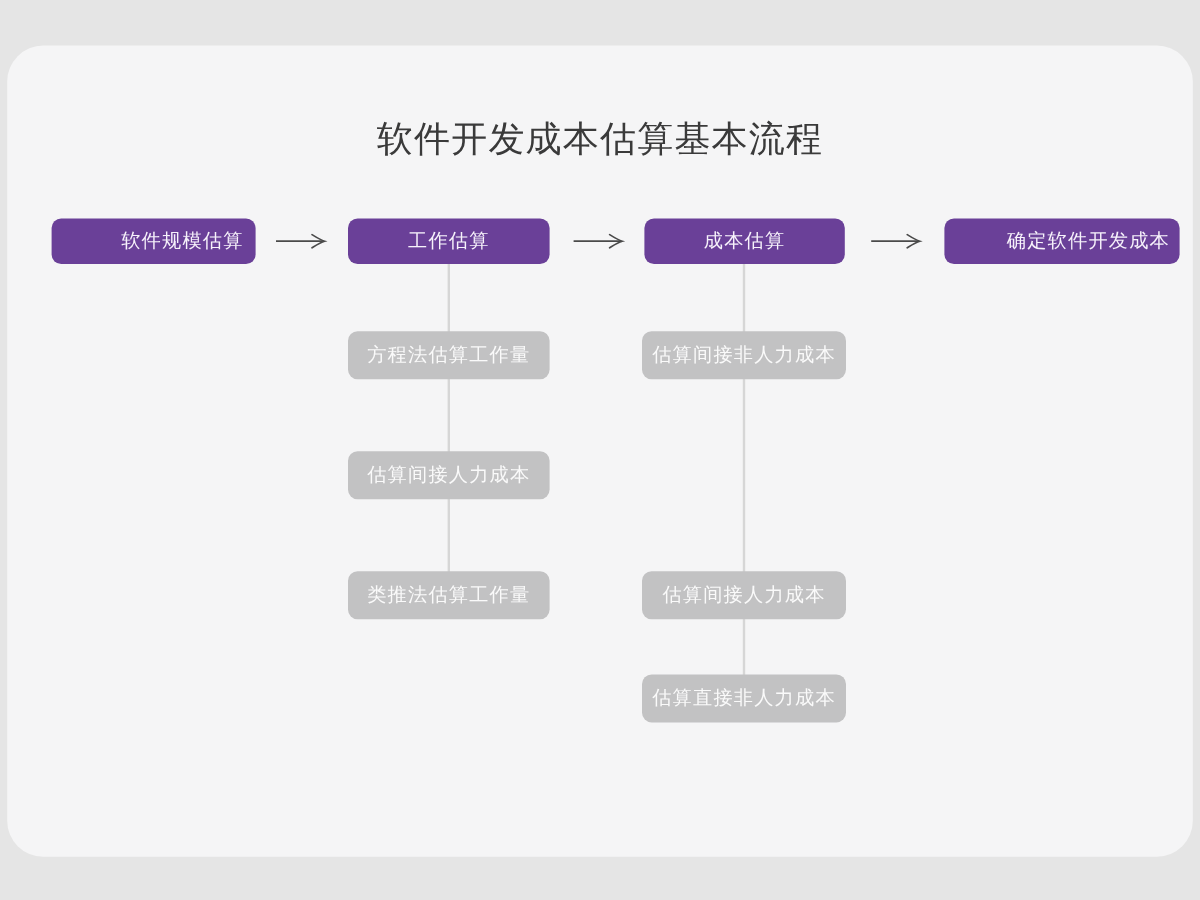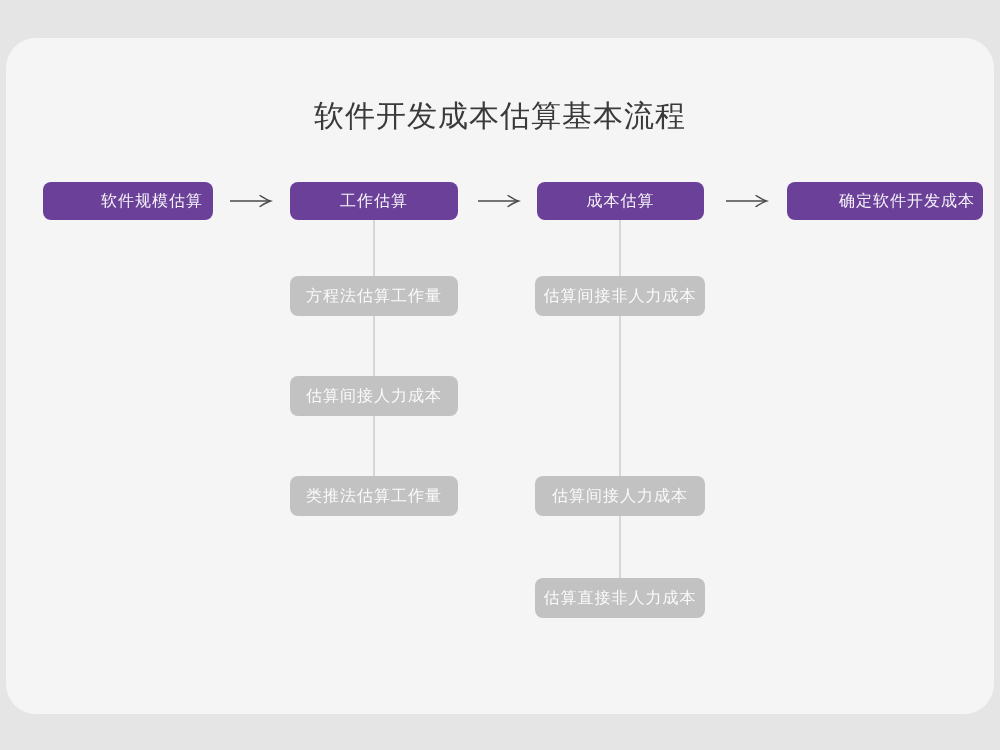--- a/index.html
+++ b/index.html
@@ -81,21 +81,21 @@
   .n4 { left: 787px; width: 196px; padding-left: 44px; }
   .a1 { left: 229px; }
   .a2 { left: 477px; }
   .a3 { left: 725px; }
   
   .colA { left: 290px; width: 168px; }
   .colB { left: 535px; width: 170px; }
   .rowS1 { top: 276px; }
   .rowS2 { top: 376px; }
   .rowS3 { top: 476px; }
-  .rowS4 { top: 578px; }
+  .rowS4 { top: 562px; }
   .vlineA { left: 373px; top: 220px; height: 278px; }
   .vlineB { left: 619px; top: 220px; height: 380px; }
 </style>
 </head>
 <body>
 
 <div class="canvas">
 
   <div class="card"></div>
 

